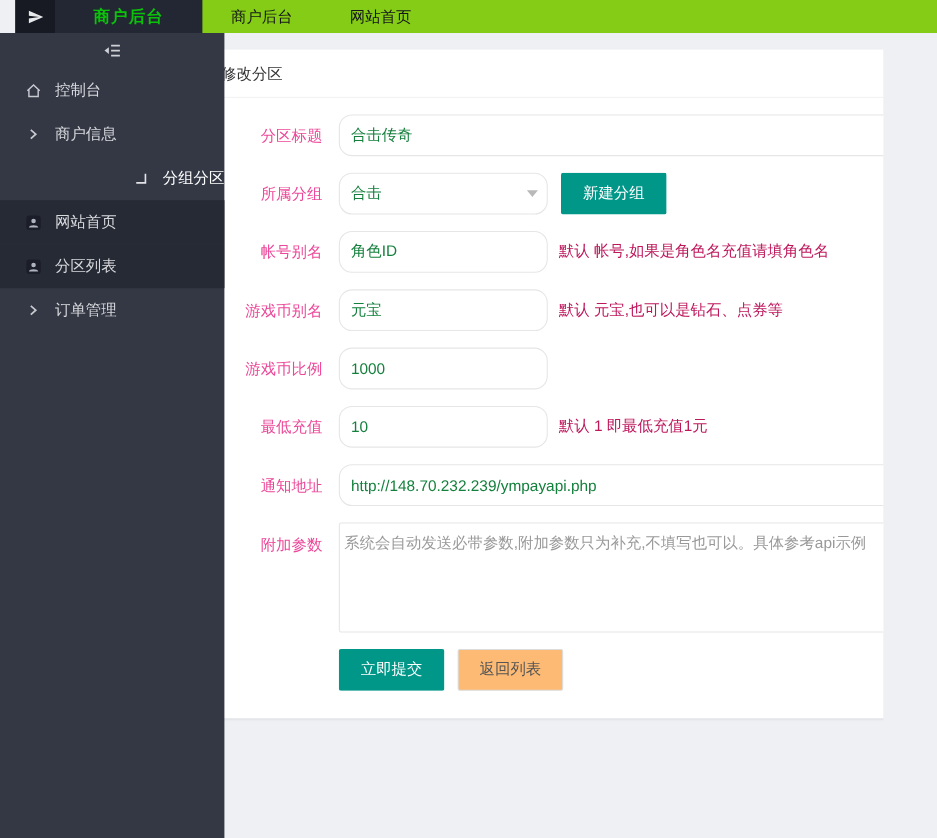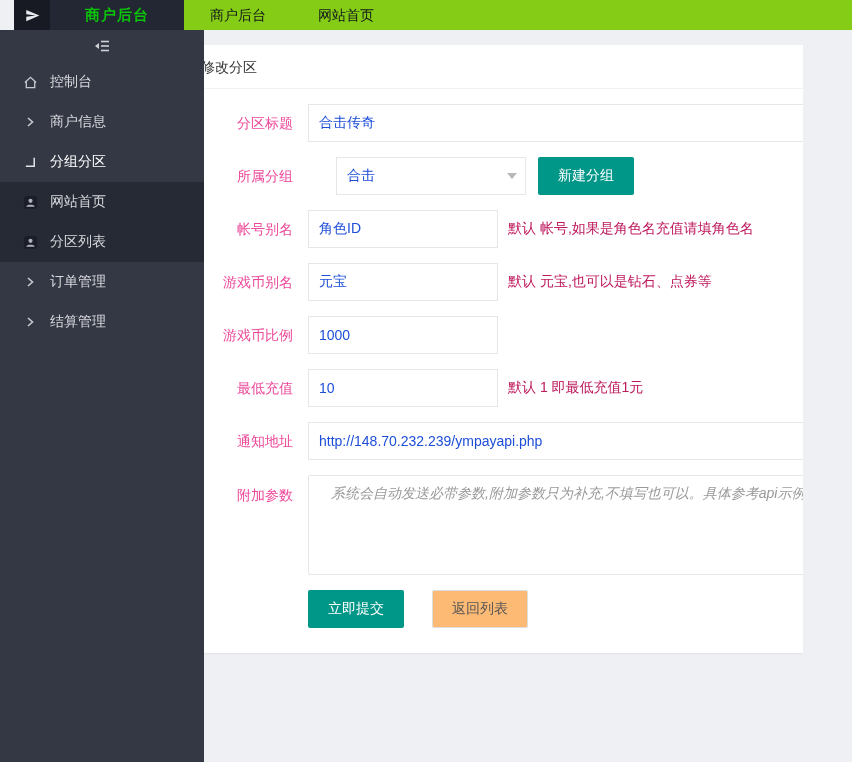--- a/index.html
+++ b/index.html
@@ -20,59 +20,59 @@
 
   
   .sidebar { position:absolute; top:30px; left:0; width:204px; height:732px;
     background:#343845; z-index:2; }
   .collapse-row { height:32px; display:flex; align-items:center; justify-content:center;
     cursor:pointer; }
   .menu { display:flex; flex-direction:column; }
   .menu-item { height:40px; display:flex; align-items:center; padding-left:20px;
     color:#d8d9dd; font-size:14px; cursor:pointer; gap:10px; }
   .menu-item.sub { background:#262a35; }
-  .menu-item.active { color:#ffffff; }
+  .menu-item.active { color:#ffffff;justify-content:flex-end; }
   .icon-cell { width:20px; display:flex; justify-content:center; align-items:center; }
 
   
   .main { position:absolute; left:170px; top:30px; width:633px; height:732px;
     background:#eef0f4; overflow:hidden; }
   .card { margin:15px 0 0 15px; width:667px; background:#fff; border-radius:2px;
     box-shadow:0 1px 2px rgba(0,0,0,.06); }
   .card-header { padding:0 16px; height:44px; line-height:44px; font-size:14px;
     color:#333; border-bottom:1px solid #f2f2f2; }
   .form { padding:15px 0 25px; }
   .form-row { display:flex; margin-bottom:15px; }
   .form-label { width:123px; flex:0 0 123px; text-align:right; padding-right:15px;
     line-height:38px; font-size:14px; color:#ec4899; }
   .form-ctrl { flex:1; display:flex; align-items:center; min-width:0; }
   input.text { height:38px; border:1px solid #e6e6e6; padding:0 10px; font-size:14px;
-    color:#1d4ed8; background:#fff; border-radius:0; outline:none; }
+    color:#15803d; background:#fff; border-radius:12px; outline:none; }
   input.small { width:190px; }
   input.wide { width:100%; }
   .hint { margin-left:10px; color:#be185d; font-size:14px; white-space:nowrap;
     overflow:hidden; flex:1; min-width:0; }
-  .select-wrap { position:relative; width:190px; flex:0 0 190px; cursor:pointer;margin-left:28px; }
+  .select-wrap { position:relative; width:190px; flex:0 0 190px; cursor:pointer; }
   .select-wrap input { width:100%; padding-right:26px; cursor:pointer; }
   .caret { position:absolute; right:9px; top:16px; width:0; height:0;
     border-left:5px solid transparent; border-right:5px solid transparent;
     border-top:6px solid #b9b9b9; }
   .btn { height:38px; padding:0 19px; font-size:14px; border-radius:2px;
     cursor:pointer; border:1px solid transparent;
     font-family:"Liberation Sans","DejaVu Sans",sans-serif; }
   .btn-primary { background:#009688; color:#fff; }
   .btn-default { background:#fdba74; border-color:#dcdcdc; color:#555; }
   .new-group { margin-left:12px; }
-  textarea.params { width:100%; height:100px; border:1px solid #e6e6e6; padding:9px 22px;
+  textarea.params { width:100%; height:100px; border:1px solid #e6e6e6; padding:9px 4px;
     font-size:14px; color:#333; resize:none; border-radius:2px; outline:none;
-    font-family:"Liberation Sans","DejaVu Sans",sans-serif;font-style:italic; }
+    font-family:"Liberation Sans","DejaVu Sans",sans-serif; }
   textarea.params::placeholder { color:#999; }
   .textarea-row .form-label { line-height:20px; padding-top:10px; }
   .btn-row { margin-top:8px; margin-bottom:0; }
-  .btn-row .form-ctrl { gap:28px; }
+  .btn-row .form-ctrl { gap:12px; }
 </style>
 </head>
 <body>
 
 <header class="header">
   <div class="logo-block">
     <div class="plane-btn">
       <svg width="15" height="15" viewBox="0 0 24 24" fill="#e8e9ec">
           <path d="M2 21l21-9L2 3l0 7 15 2-15 2z"></path>
         </svg>
@@ -147,28 +147,20 @@
 
     <div class="menu-item">
       <span class="icon-cell">
         <svg width="12" height="12" viewBox="0 0 12 12" fill="none" stroke="#c7c9cf" stroke-width="1.6">
             <path d="M4 2 L8.5 6 L4 10"></path>
           </svg>
       </span>
       <span>订单管理</span>
     </div>
 
-    <div class="menu-item">
-      <span class="icon-cell">
-        <svg width="12" height="12" viewBox="0 0 12 12" fill="none" stroke="#c7c9cf" stroke-width="1.6">
-            <path d="M4 2 L8.5 6 L4 10"></path>
-          </svg>
-      </span>
-      <span>结算管理</span>
-    </div>
 
   </nav>
 </aside>
 
 <main class="main">
   <section class="card">
     <div class="card-header">修改分区</div>
 
     <div class="form">
 

